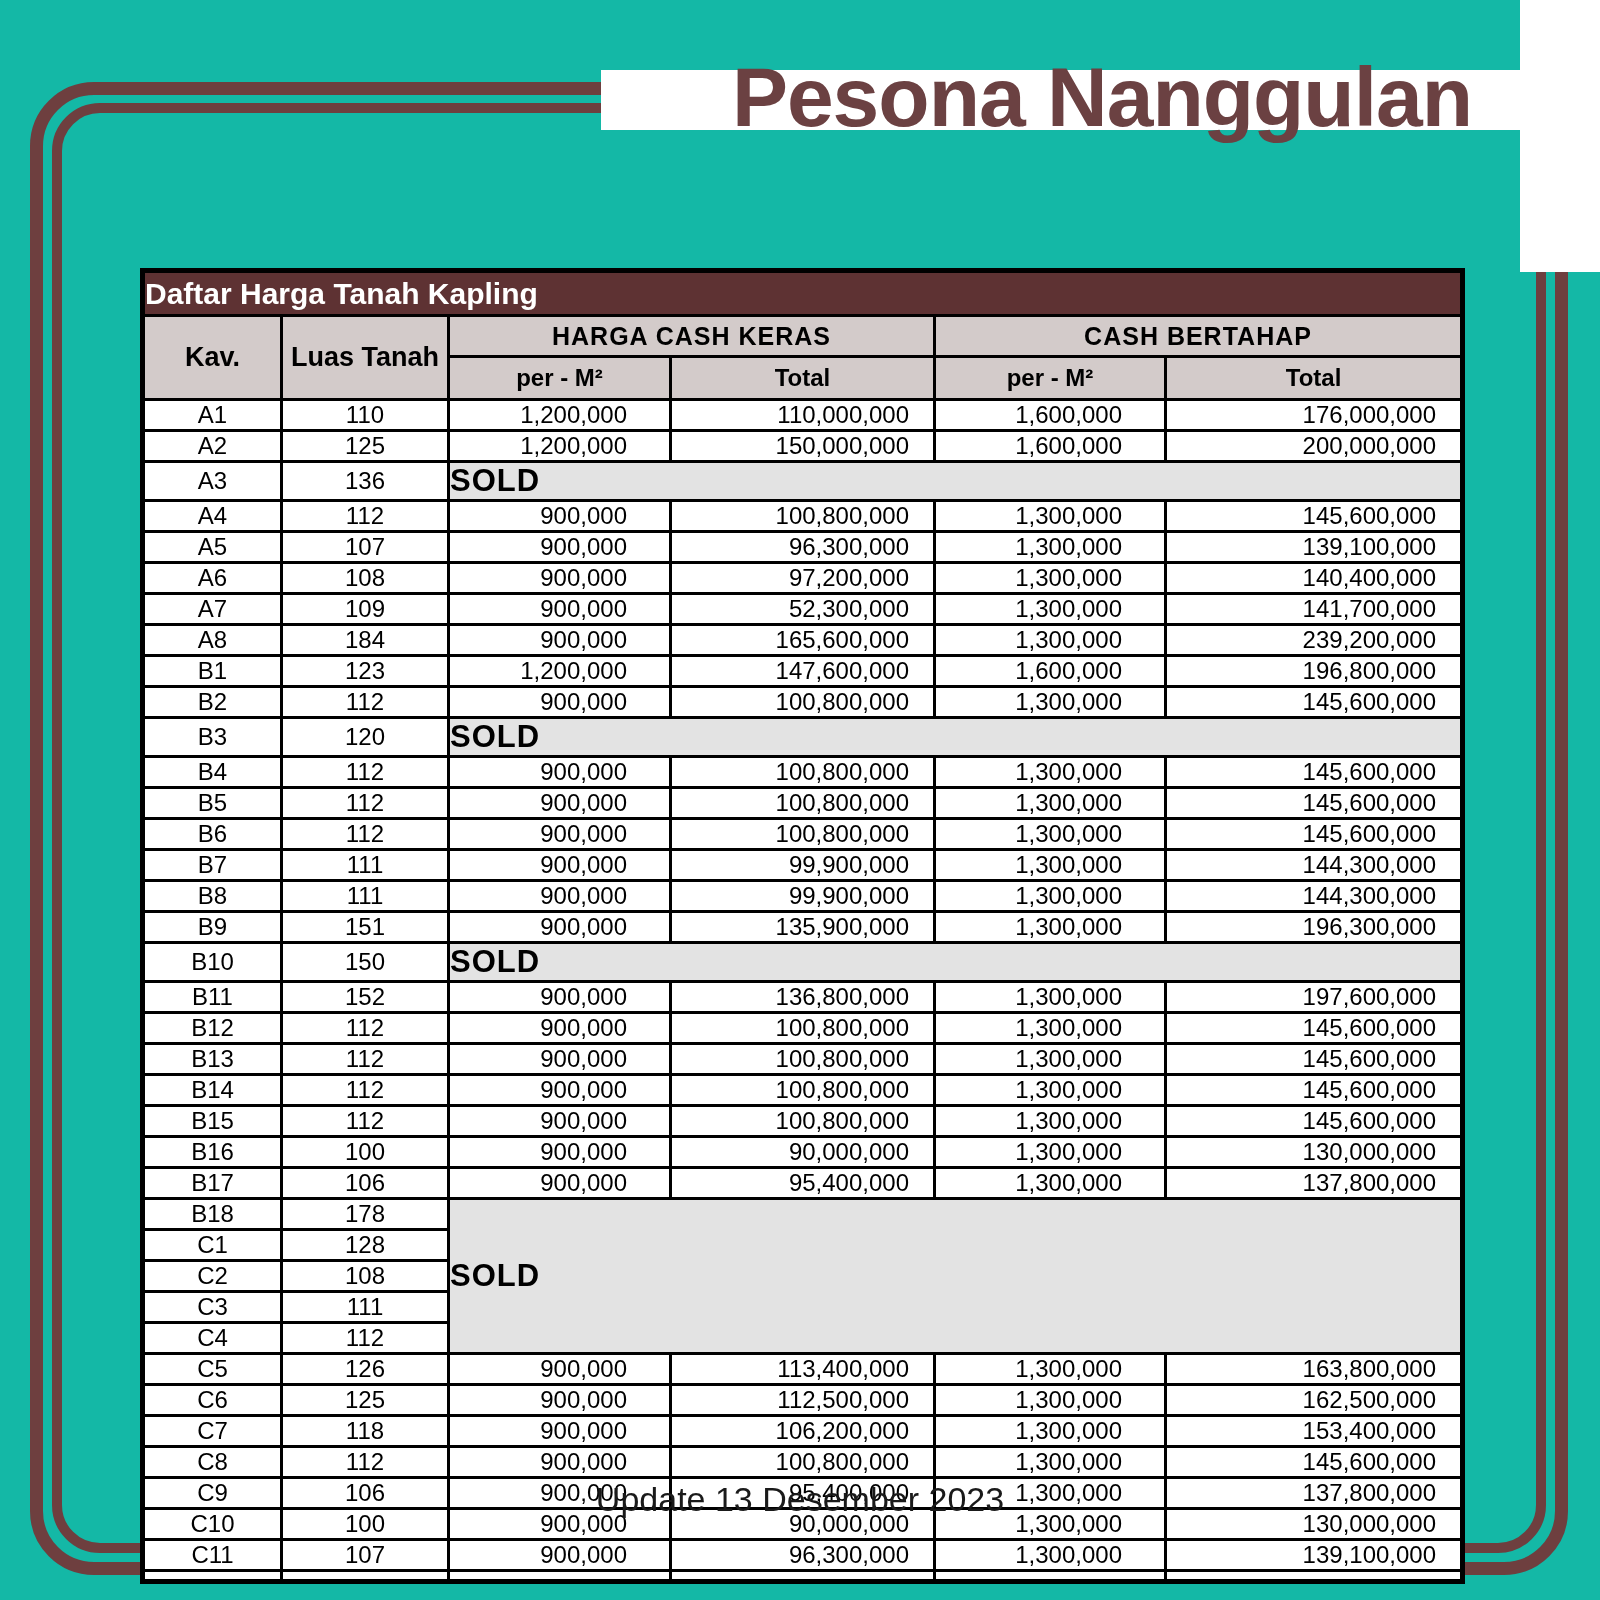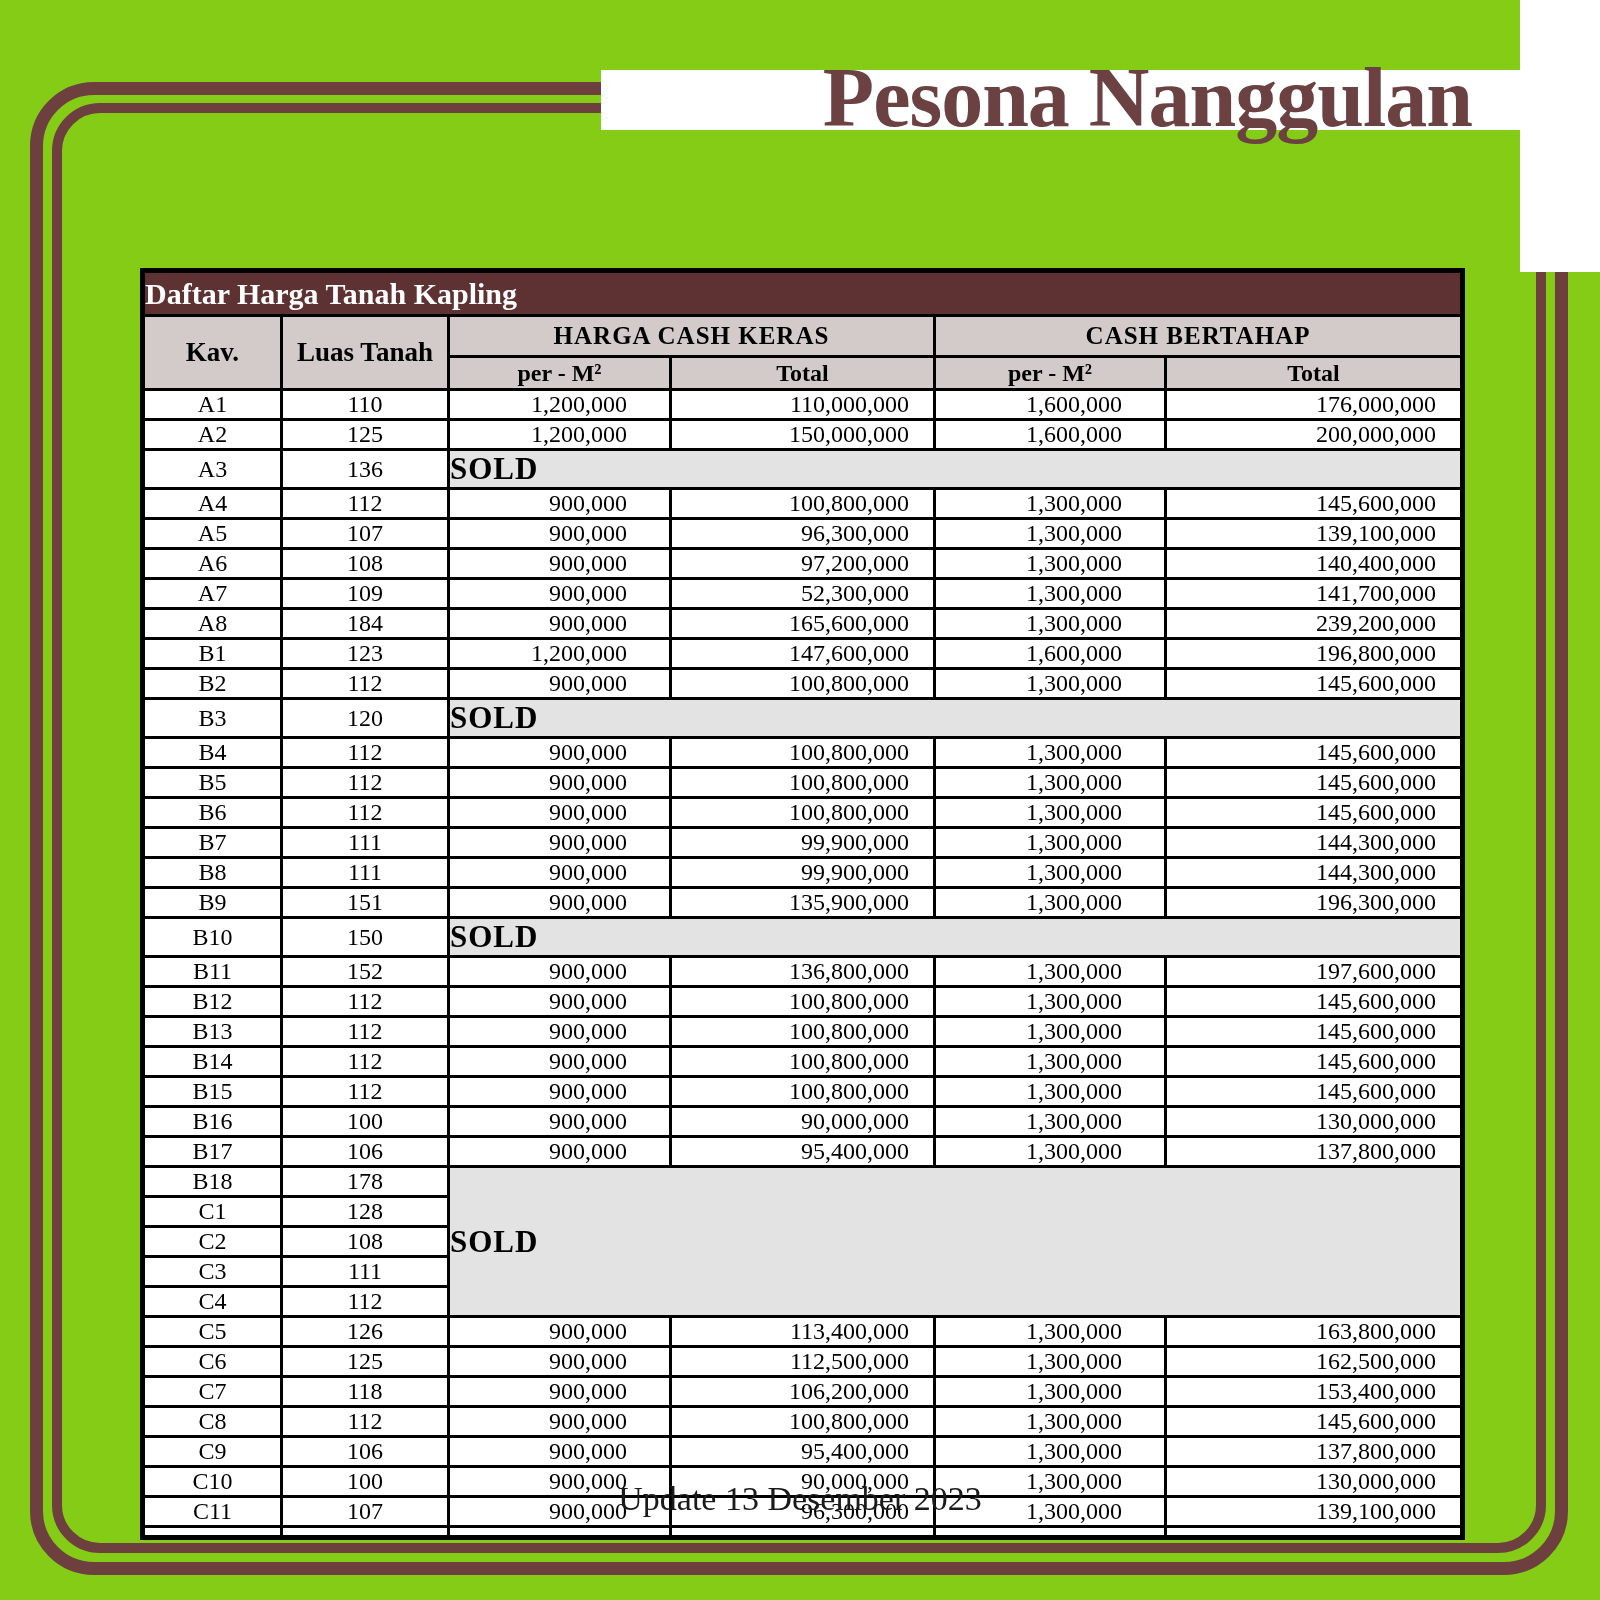--- a/index.html
+++ b/index.html
@@ -6,21 +6,21 @@
     --brand:#6b4142;
     --frame:#6e3f3f;
     --band:#5e3233;
     --hdrbg:#d3cbca;
     --sold:#e3e3e3;
     --ink:#000000;
   }
   *{margin:0;padding:0;box-sizing:border-box;}
   html,body{width:1600px;height:1600px;background:#ffffff;overflow:hidden;
     font-family:"Liberation Sans",sans-serif;color:var(--ink);}
-  .stage{position:relative;width:1600px;height:1600px;background:#84cc16;font-family:Liberation Serif, serif;}
+  .stage{position:relative;width:1600px;height:1600px;background:#14b8a6;}
 
   
   .frame-outer{position:absolute;left:30px;top:82px;width:1538px;height:1493px;
     border:13px solid var(--frame);border-radius:64px;z-index:1;}
   .frame-inner{position:absolute;left:52px;top:103px;width:1494px;height:1450px;
     border:10px solid var(--frame);border-radius:48px;z-index:1;}
   .eraser-top{position:absolute;left:601px;top:70px;width:999px;height:60px;background:#fff;z-index:2;}
   .eraser-right{position:absolute;left:1520px;top:0;width:80px;height:272px;background:#fff;z-index:2;}
 
   
@@ -33,21 +33,21 @@
   table.price{border-collapse:collapse;width:1320px;table-layout:fixed;
     border:5px solid var(--ink);}
   table.price td,table.price th{border:3px solid var(--ink);overflow:hidden;white-space:nowrap;}
 
   td.band{background:var(--band);color:#ffffff;font-size:30px;font-weight:bold;
     text-align:left;height:45px;border-bottom:7px solid #ffffff;}
 
   th{background:var(--hdrbg);font-weight:bold;}
   th.h-kav,th.h-luas{font-size:27px;}
   th.h-group{font-size:25px;height:41px;letter-spacing:1px;}
-  th.h-sub{font-size:24px;height:33px;}
+  th.h-sub{font-size:24px;height:43px;}
 
   tbody td{height:25px;font-size:24px;background:#fff;}
   td.c-kav,td.c-luas{text-align:center;}
   td.c-num{text-align:right;padding-right:24px;}
   td.c-per{padding-right:42px;}
   td.c-sold{background:var(--sold);font-weight:bold;
     font-size:31px;letter-spacing:1px;}
   tr.empty-row td{height:11px;}
 
   

